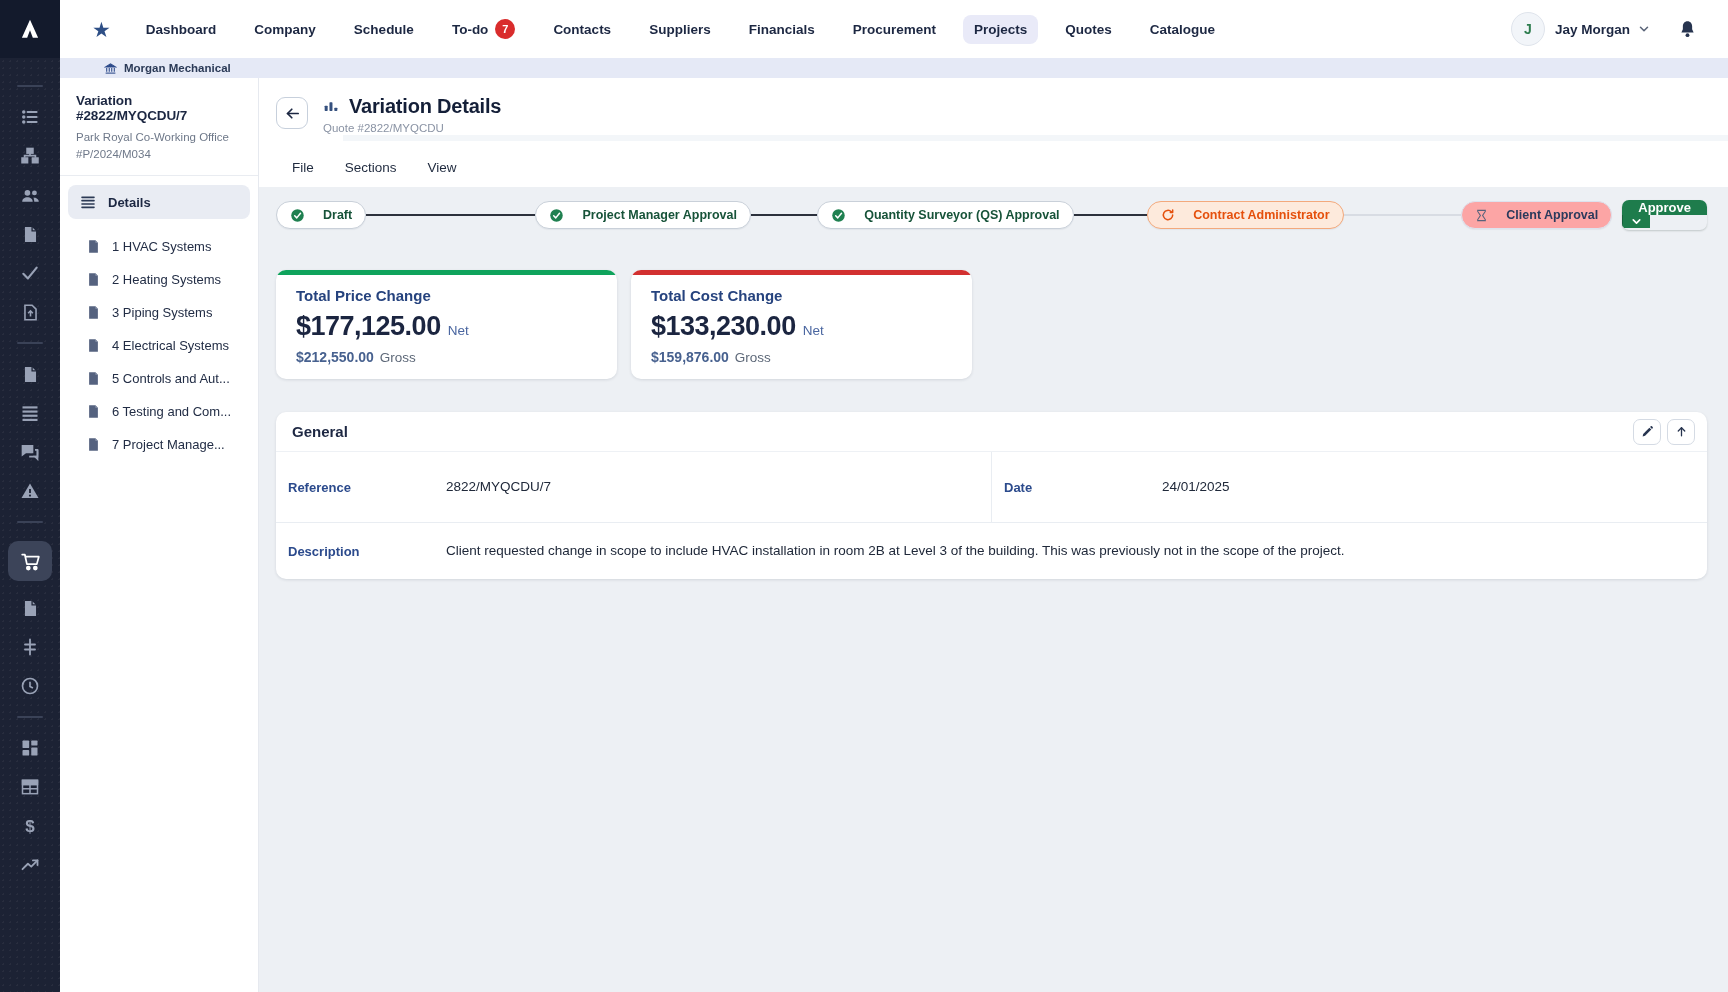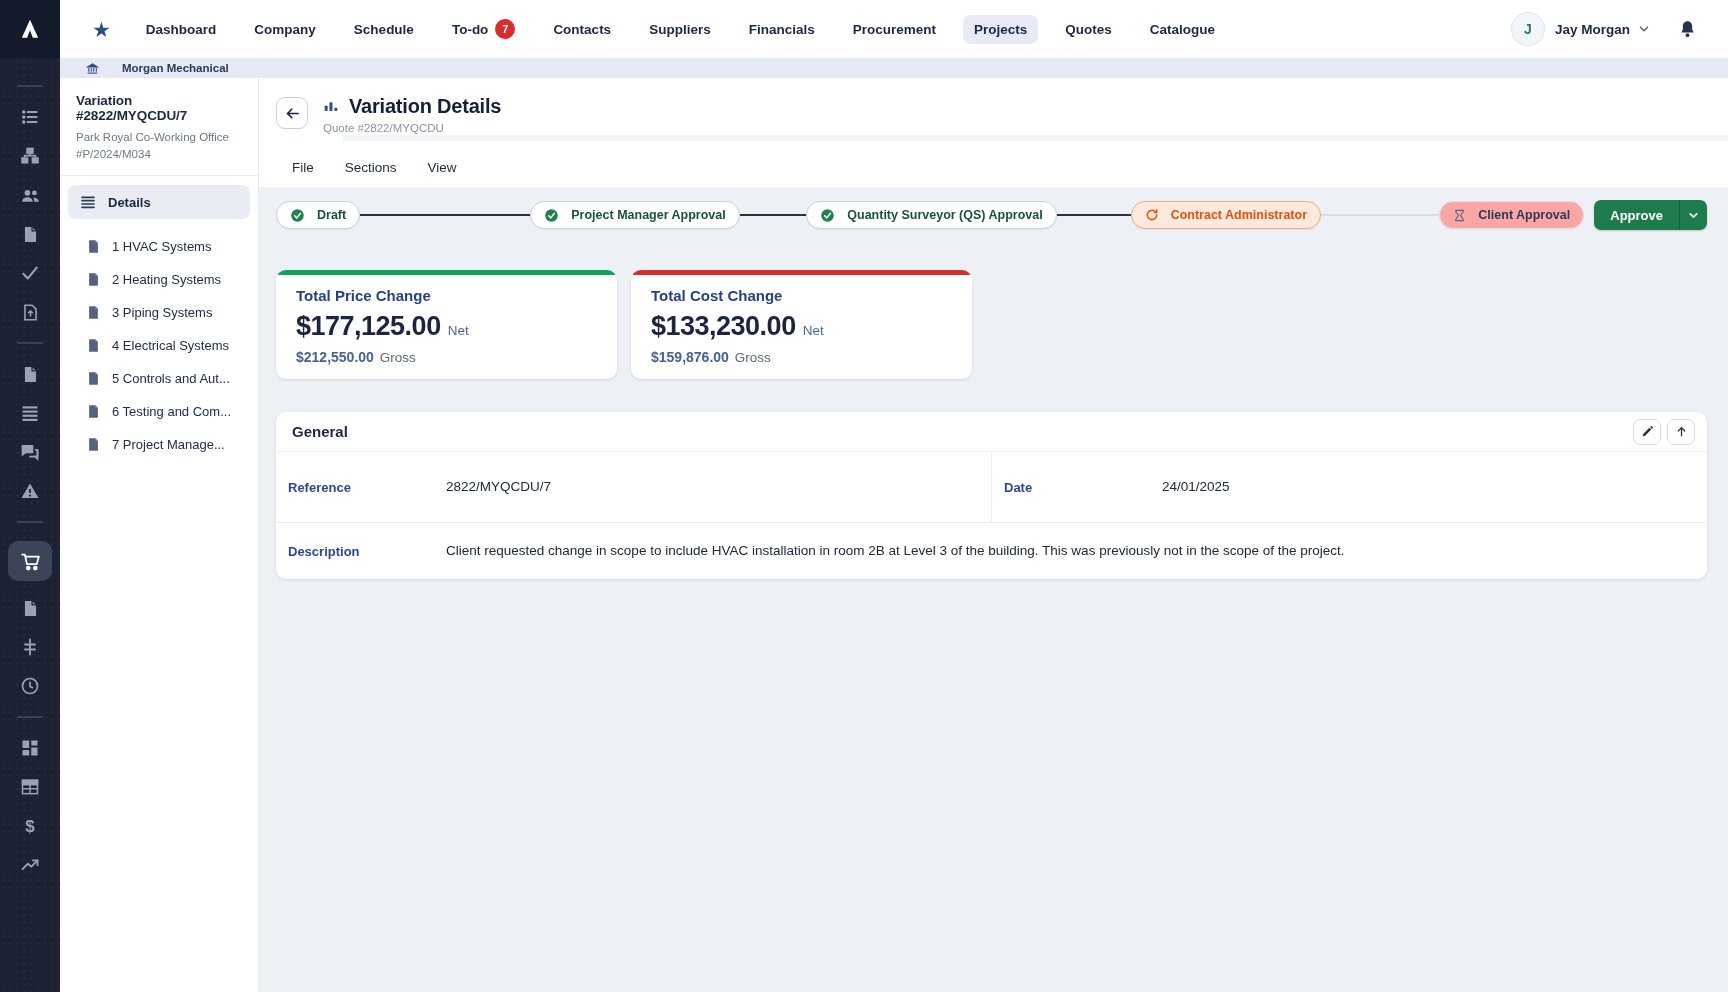--- a/index.html
+++ b/index.html
@@ -17,21 +17,21 @@
   .nav { display:flex; align-items:center; gap:16px; font-size:13.5px; font-weight:600; color:#1c2742; }
   .nav-item { padding:7px 11px; border-radius:8px; display:flex; align-items:center; cursor:pointer; white-space:nowrap; }
   .nav-item.active { background:#e9eaf8; }
   .badge { background:#d92c2c; color:#fff; border-radius:50%; width:20px; height:20px; display:inline-flex; align-items:center; justify-content:center; font-size:11px; font-weight:700; margin-left:7px; }
   .top-right { margin-left:auto; display:flex; align-items:center; padding-right:30px; }
   .avatar { width:34px; height:34px; border-radius:50%; background:#f2f5f9; border:1px solid #dfe4ec; color:#2e7d4f; font-weight:700; font-size:14px; display:flex; align-items:center; justify-content:center; }
   .user-name { font-size:13.5px; font-weight:700; color:#1c2742; margin:0 7px 0 10px; }
   .bell { color:#27344f; margin-left:26px; }
 
   
-  .org-bar { position:absolute; top:58px; left:60px; right:0; height:20px; background:#e5e9f6; display:flex; align-items:center; gap:23px; padding-left:26px; font-size:11.5px; font-weight:600; color:#2b3a57; z-index:5; }
+  .org-bar { position:absolute; top:58px; left:60px; right:0; height:20px; background:#e5e9f6; display:flex; align-items:center; gap:7px; padding-left:44px; font-size:11.5px; font-weight:600; color:#2b3a57; z-index:5; }
 
   
   .rail { position:absolute; top:58px; left:0; bottom:0; width:60px; background:#1c2234;
     background-image:radial-gradient(rgba(255,255,255,.05) 1px, transparent 1px); background-size:7px 7px;
     display:flex; flex-direction:column; align-items:center; padding-top:24px; gap:15px; color:#99a2b6; z-index:5; }
   .rail-divider { width:26px; height:2px; background:#3a4257; border-radius:2px; margin:3px 0; }
   .rail-item { width:44px; height:24px; display:flex; align-items:center; justify-content:center; border-radius:10px; cursor:pointer; }
   .rail-item.selected { height:40px; background:#3c4459; color:#fff; }
   .dollar-glyph { font-size:17px; font-weight:700; line-height:1; }
 
@@ -53,27 +53,27 @@
   .page-title { font-size:20px; font-weight:800; color:#141f38; letter-spacing:-.2px; }
   .page-sub { position:absolute; left:64px; top:44px; font-size:11.5px; color:#8a93a4; }
   .header-band { position:absolute; left:84px; right:0; top:57px; height:6px; background:#f3f6f9; }
   .menu-row { position:absolute; left:31px; bottom:6px; display:flex; gap:27px; font-size:13.5px; color:#1f2a3e;justify-content:flex-end; }
   .menu-item { padding:6px 2px; cursor:pointer; }
 
   .content { padding:13px 21px 0 17px; }
 
   
   .stepper { display:flex; align-items:center; height:30px; }
-  .chip { height:28px; border-radius:14px; display:inline-flex; align-items:center; gap:12px; padding:0 13px; font-size:12.5px; font-weight:700; background:#fff; border:1px solid #c9d0d9; color:#175339; box-shadow:0 1px 1px rgba(20,30,50,.05); white-space:nowrap; cursor:pointer; }
+  .chip { height:28px; border-radius:14px; display:inline-flex; align-items:center; gap:18px; padding:0 13px; font-size:12.5px; font-weight:700; background:#fff; border:1px solid #c9d0d9; color:#175339; box-shadow:0 1px 1px rgba(20,30,50,.05); white-space:nowrap; cursor:pointer; }
   .chip.current { background:#fdeadc; border-color:#f3a97c; color:#e5500c; }
   .chip.pending { background:#fca5a5; border-color:#dde2ee; color:#2b3a5c; }
   .conn { height:2px; background:#2c313c; }
   .conn.light { background:#d8dce3; }
   .c1 { flex-grow:2.3; } .c2 { flex-grow:.9; } .c3 { flex-grow:1; } .c4 { flex-grow:1.6; }
-  .approve { margin-left:10px; height:30px; display:flex; border-radius:7px; overflow:hidden; box-shadow:0 1px 2px rgba(20,40,30,.2); }
+  .approve { margin-left:10px; height:30px; display:flex; border-radius:7px; overflow:hidden; box-shadow:0 1px 2px rgba(20,40,30,.2);flex-direction:column; }
   .approve-main { background:#1e7c4c; color:#fff; font-size:13px; font-weight:700; display:flex; align-items:center; padding:0 16px; cursor:pointer; }
   .approve-caret { background:#1e7c4c; border-left:1px solid #15613b; width:28px; display:flex; align-items:center; justify-content:center; color:#fff; cursor:pointer; }
 
   
   .cards { display:flex; gap:14px; margin-top:40px; }
   .scard { width:341px; background:#fff; border-radius:10px; box-shadow:0 1px 3px rgba(25,35,60,.12); overflow:hidden; }
   .scard .accent { height:5px; }
   .accent-green { background:#0fa35c; }
   .accent-red { background:#d23030; }
   .scard .body { padding:12px 20px 14px; }

